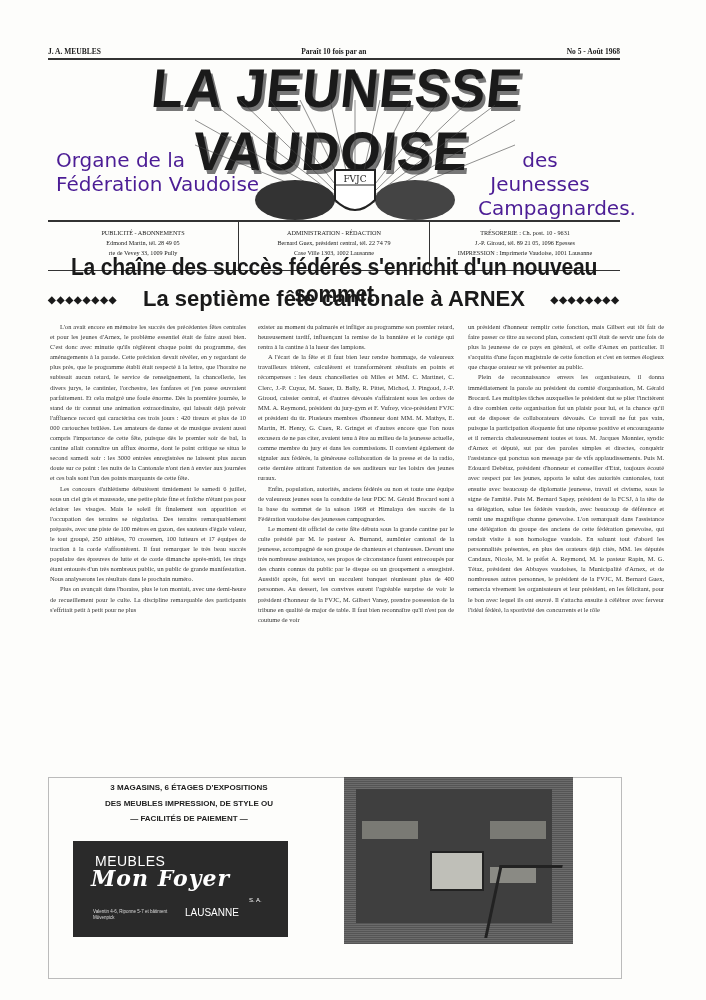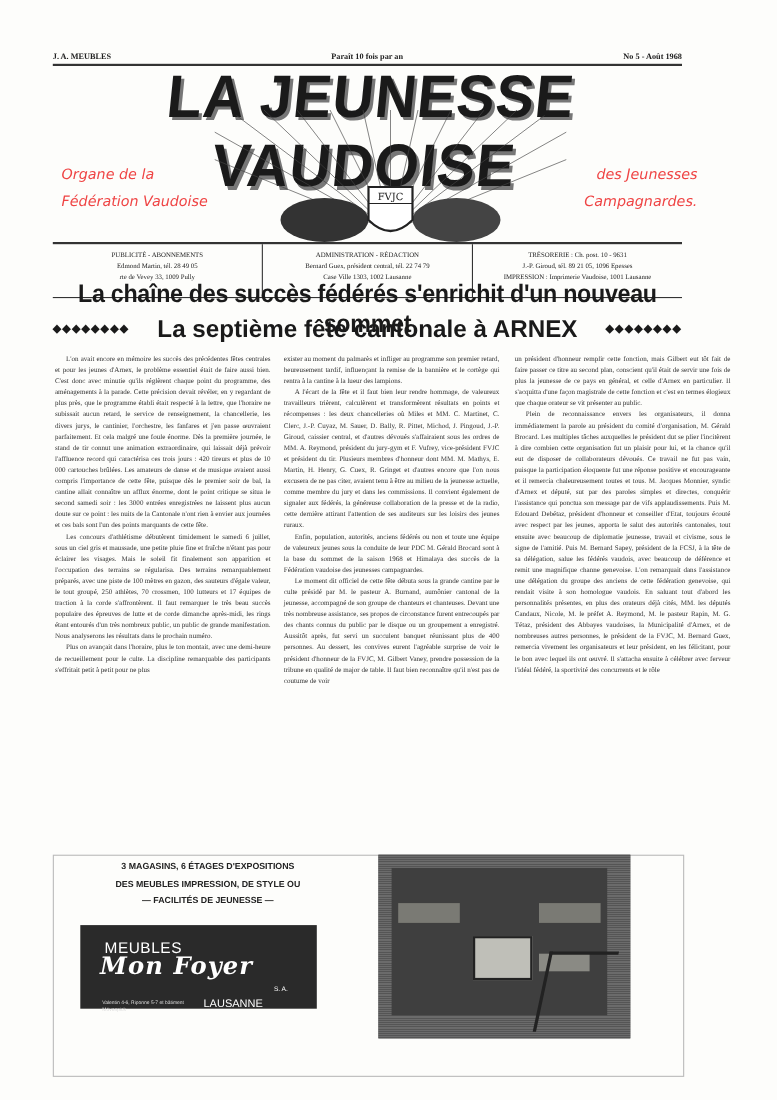--- a/index.html
+++ b/index.html
@@ -9,36 +9,36 @@
   }
   .abs { position: absolute; }
   .topline { top: 47px; left: 48px; width: 572px; font-size: 7.5px; font-weight: bold; font-family: "Liberation Serif", serif; display: flex; justify-content: space-between; }
   .rule { position: absolute; left: 48px; width: 572px; height: 2px; background: #333; }
   .masthead-title {
     top: 60px; left: 48px; width: 572px; text-align: center;
     font-family: "Liberation Sans", sans-serif; font-weight: 900; font-size: 52px; letter-spacing: 1px;
     color: #1a1a1a; transform: scaleY(1.05) skewX(-6deg);
     text-shadow: 3px 3px 0 #777;
   }
-  .sub-left, .sub-right { font-family: "DejaVu Sans", sans-serif; font-size: 13px; line-height: 24px; color: #ef4444; font-style: italic; }
+  .sub-left, .sub-right { font-family: "DejaVu Sans", sans-serif; font-size: 20px; line-height: 24px; color: #4c1d95; }
   .sub-left { top: 148px; left: 56px; }
-  .sub-right { top: 148px; left: 478px; text-align: right; width: 124px; margin-left: 32px; }
+  .sub-right { top: 148px; left: 478px; text-align: center; width: 124px; }
   .emblem { top: 100px; left: 195px; width: 320px; height: 120px; }
   .infobox { top: 222px; left: 48px; width: 572px; height: 48px; display: flex; }
   .infobox .cell { flex: 1; text-align: center; font-size: 6.2px; line-height: 10px; padding-top: 6px; font-family: "Liberation Serif", serif; }
   .infobox .cell + .cell { border-left: 1px solid #333; }
   .headline1 { top: 254px; left: 48px; width: 572px; text-align: center; font-family: "Liberation Sans", sans-serif; font-weight: bold; font-size: 23px; transform: scaleX(0.92); letter-spacing: -0.3px; color: #1a1a1a; }
   .headline2 { top: 286px; left: 48px; width: 572px; display: flex; justify-content: space-between; align-items: center; font-family: "Liberation Sans", sans-serif; font-weight: bold; font-size: 22px; color: #1a1a1a; }
   .diamonds { font-size: 10px; letter-spacing: 1px; }
   .col { top: 322px; width: 196px; font-size: 6.4px; line-height: 10.1px; text-align: justify; font-family: "Liberation Serif", serif; color: #333; }
   .col p { margin: 0; text-indent: 10px; }
   .col1 { left: 50px; } .col2 { left: 258px; } .col3 { left: 468px; }
   .ad { top: 777px; left: 48px; width: 572px; height: 200px; border: 1px solid #bbb; }
   .ad-text { top: 780px; left: 54px; width: 270px; text-align: center; font-family: "Liberation Sans", sans-serif; font-weight: bold; font-size: 8px; line-height: 15.5px; color: #222; }
-  .ad-box { top: 841px; left: 73px; width: 215px; height: 76px; background: #2a2a2a; color: #fff; font-family: "Liberation Sans", sans-serif; }
+  .ad-box { top: 841px; left: 73px; width: 215px; height: 96px; background: #2a2a2a; color: #fff; font-family: "Liberation Sans", sans-serif; }
   .ad-box .meubles { position: absolute; top: 12px; left: 22px; font-size: 14px; letter-spacing: 0.5px; }
   .ad-box .brand { position: absolute; top: 24px; left: 18px; font-family: "DejaVu Serif", serif; font-style: italic; font-weight: bold; font-size: 22px; letter-spacing: 1px; }
   .ad-box .sa { position: absolute; top: 56px; left: 176px; font-size: 6px; }
   .ad-box .addr { position: absolute; top: 68px; left: 20px; font-size: 4.5px; line-height: 6px; width: 80px; color: #ddd; }
   .ad-box .city { position: absolute; top: 66px; left: 112px; font-size: 10px; }
   .photo { top: 777px; left: 344px; width: 229px; height: 167px; background:
     repeating-linear-gradient(0deg, #555 0 1px, #6b6b6b 1px 2px), #555; }
   .photo .inner { position: absolute; top: 12px; left: 12px; width: 196px; height: 134px; background: #3f3f3f; }
   .photo .tv { position: absolute; top: 74px; left: 86px; width: 50px; height: 36px; background: #bfbfb8; border: 2px solid #222; }
   .photo .shelf1, .photo .shelf2 { position: absolute; height: 18px; background: #7a7a74; }
@@ -133,21 +133,21 @@
 </div>
 <div class="abs col col3">
   <p style="text-indent:0">un président d'honneur remplir cette fonction, mais Gilbert eut tôt fait de faire passer ce titre au second plan, conscient qu'il était de servir une fois de plus la jeunesse de ce pays en général, et celle d'Arnex en particulier. Il s'acquitta d'une façon magistrale de cette fonction et c'est en termes élogieux que chaque orateur se vit présenter au public.</p>
   <p>Plein de reconnaissance envers les organisateurs, il donna immédiatement la parole au président du comité d'organisation, M. Gérald Brocard. Les multiples tâches auxquelles le président dut se plier l'incitèrent à dire combien cette organisation fut un plaisir pour lui, et la chance qu'il eut de disposer de collaborateurs dévoués. Ce travail ne fut pas vain, puisque la participation éloquente fut une réponse positive et encourageante et il remercia chaleureusement toutes et tous. M. Jacques Monnier, syndic d'Arnex et député, sut par des paroles simples et directes, conquérir l'assistance qui ponctua son message par de vifs applaudissements. Puis M. Edouard Debétaz, président d'honneur et conseiller d'Etat, toujours écouté avec respect par les jeunes, apporta le salut des autorités cantonales, tout ensuite avec beaucoup de diplomatie jeunesse, travail et civisme, sous le signe de l'amitié. Puis M. Bernard Sapey, président de la FCSJ, à la tête de sa délégation, salue les fédérés vaudois, avec beaucoup de déférence et remit une magnifique channe genevoise. L'on remarquait dans l'assistance une délégation du groupe des anciens de cette fédération genevoise, qui rendait visite à son homologue vaudois. En saluant tout d'abord les personnalités présentes, en plus des orateurs déjà cités, MM. les députés Candaux, Nicole, M. le préfet A. Reymond, M. le pasteur Rapin, M. G. Tétaz, président des Abbayes vaudoises, la Municipalité d'Arnex, et de nombreuses autres personnes, le président de la FVJC, M. Bernard Guex, remercia vivement les organisateurs et leur président, en les félicitant, pour le bon avec lequel ils ont œuvré. Il s'attacha ensuite à célébrer avec ferveur l'idéal fédéré, la sportivité des concurrents et le rôle</p>
 </div>
 
 <div class="abs ad"></div>
 <div class="abs ad-text">
   <div>3 MAGASINS, 6 ÉTAGES D'EXPOSITIONS</div>
   <div>DES MEUBLES IMPRESSION, DE STYLE OU</div>
-  <div>— FACILITÉS DE JEUNESSE —</div>
+  <div>— FACILITÉS DE PAIEMENT —</div>
 </div>
 <div class="abs ad-box">
   <span class="meubles">MEUBLES</span>
   <span class="brand">Mon Foyer</span>
   <span class="sa">S. A.</span>
   <span class="addr">Valentin 4-6, Riponne 5-7 et bâtiment Mövenpick</span>
   <span class="city">LAUSANNE</span>
 </div>
 <div class="abs photo" title="Photograph of a living room wall unit with television and armchair">
   <div class="inner"></div>

